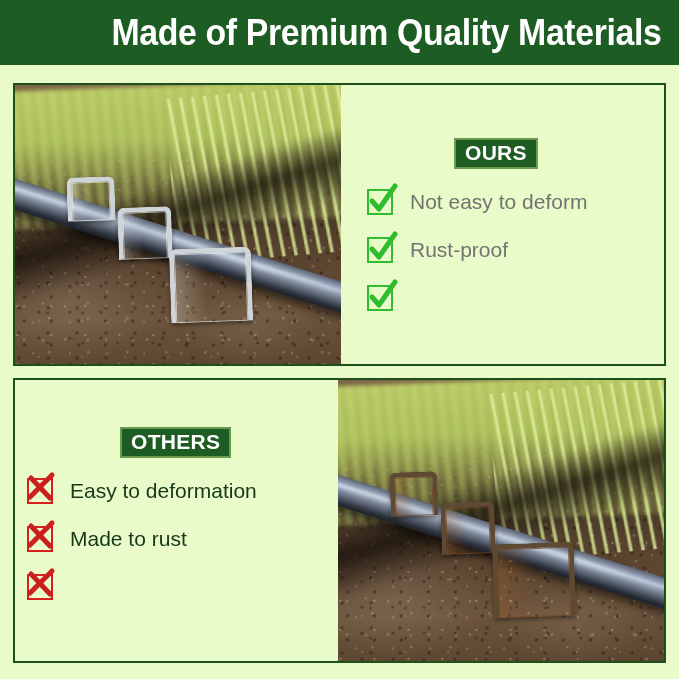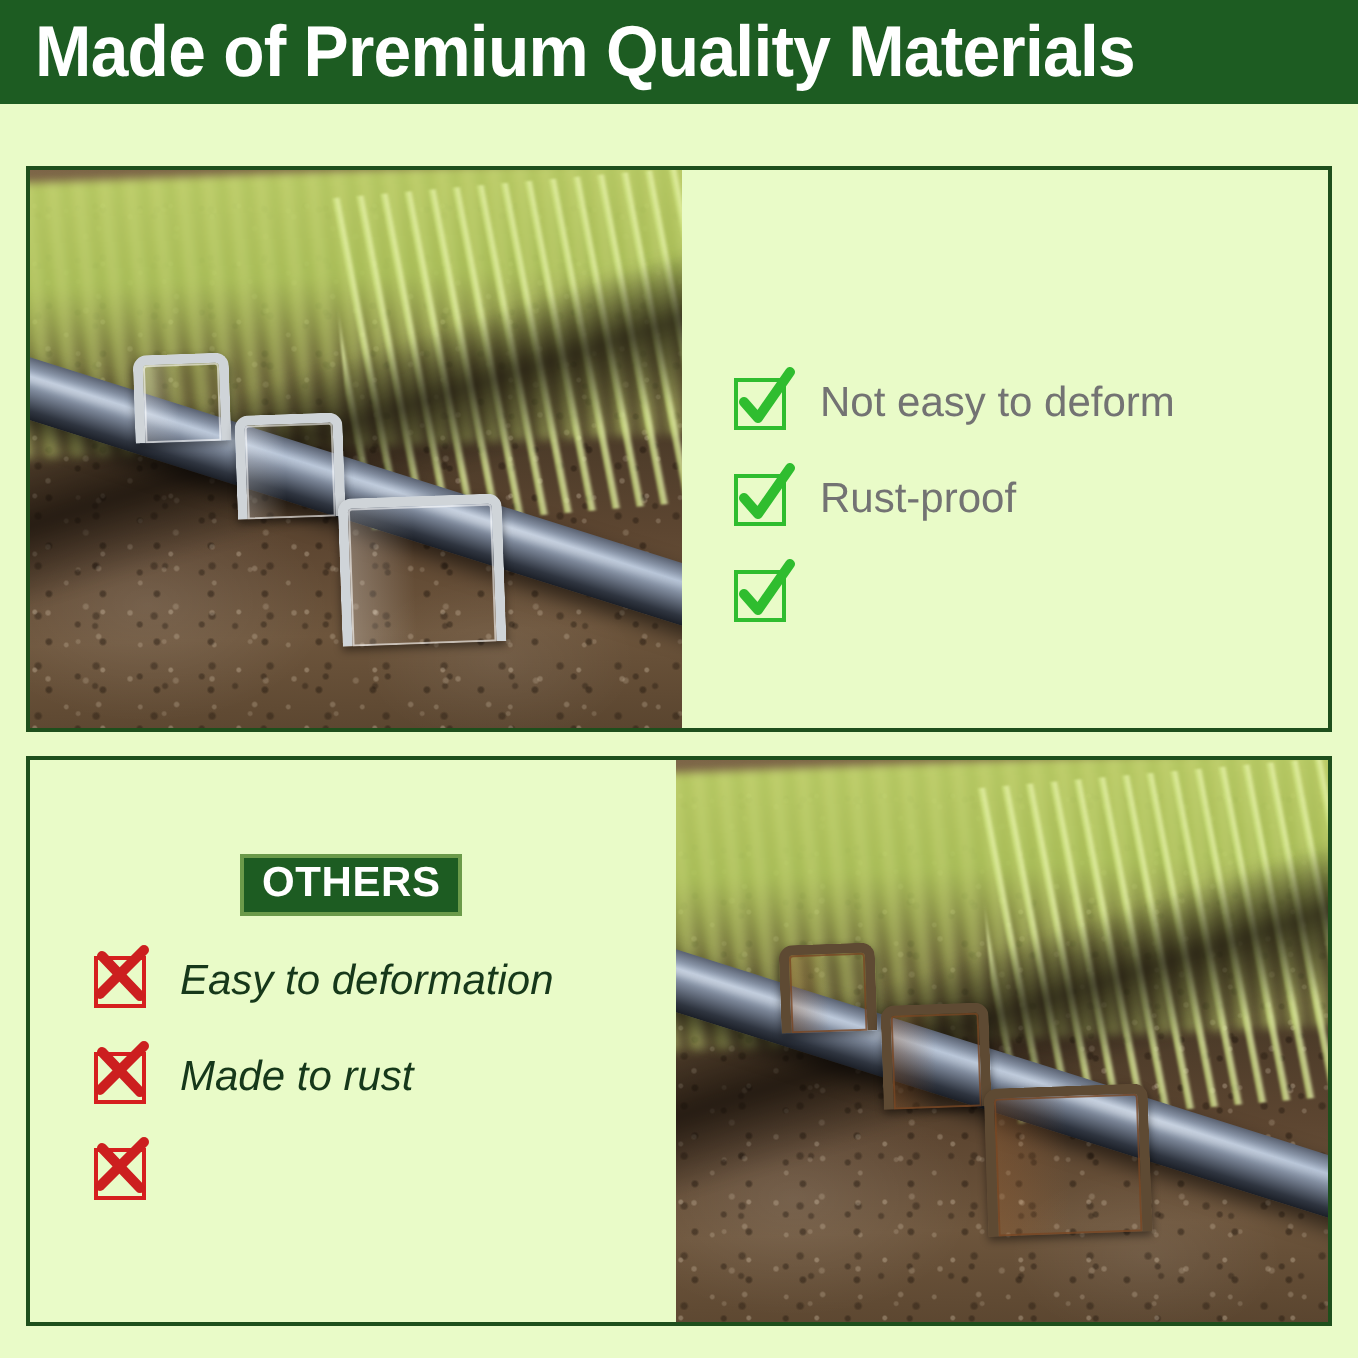--- a/index.html
+++ b/index.html
@@ -16,25 +16,25 @@
     height: 679px;
     background: #e9fbc8;
     overflow: hidden;
   }
 
   
   .header-banner {
     position: absolute;
     left: 0; top: 0;
     width: 679px;
-    height: 52px;
+    height: 65px;
     background: #1d5c22;
     display: flex;
     align-items: center;
-    justify-content: flex-start;
+    justify-content: flex-end;
   }
   .header-title {
     color: #ffffff;
     font-size: 36px;
     font-weight: bold;
     letter-spacing: -0.4px;
     font-family: "Liberation Sans Narrow", "Liberation Sans", sans-serif;
     transform: scaleX(0.94);
     white-space: nowrap;
     text-align: center;
@@ -214,21 +214,21 @@
   }
   .badge-ours { left: 113px; top: 53px; }
   .badge-others { left: 105px; top: 47px; }
 
   .feature-list {
     position: absolute;
     left: 0; top: 0;
     width: 100%;
   }
   .list-ours { padding-left: 26px; padding-top: 93px; }
-  .list-others { padding-left: 32px; padding-top: 87px; font-style: italic; }
+  .list-others { padding-left: 12px; padding-top: 87px; }
 
   .feature-row {
     display: flex;
     align-items: center;
     height: 48px;
   }
   .mark {
     flex: 0 0 auto;
     width: 30px;
     height: 30px;
@@ -281,20 +281,21 @@
       <div class="dark-furrow"></div>
       <div class="hose">
         <div class="hose-gloss"></div>
       </div>
       <div class="staple staple-shiny st1"></div>
       <div class="staple staple-shiny st2"></div>
       <div class="staple staple-shiny st3"></div>
     </div>
 
     <div class="side">
+      <div class="badge badge-ours">OURS</div>
       <div class="feature-list list-ours">
 
         <div class="feature-row">
           <span class="mark">
             <span class="mark-box"></span>
             <svg viewBox="0 0 36 36" aria-hidden="true">
               <path d="M7 19 L14 27 L30 4" fill="none" stroke="#2fbd2f" stroke-width="5" stroke-linecap="round" stroke-linejoin="round"></path>
             </svg>
           </span>
           <span class="feature-label">Not easy to deform</span>

